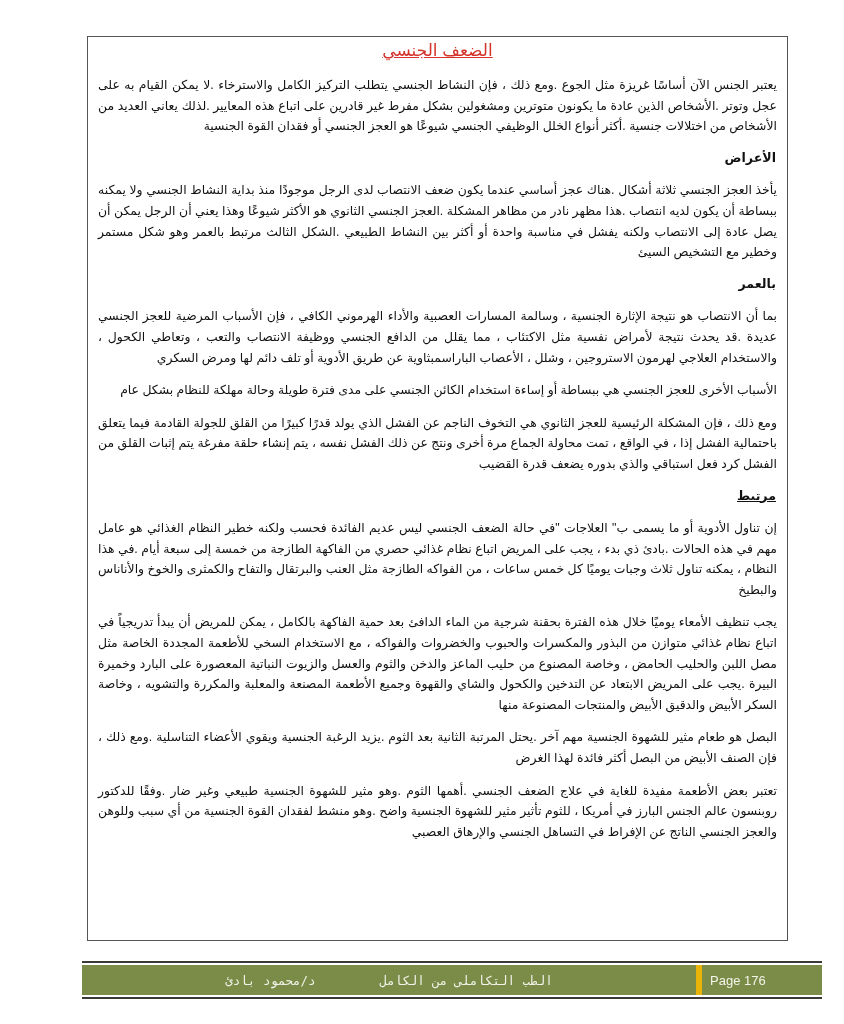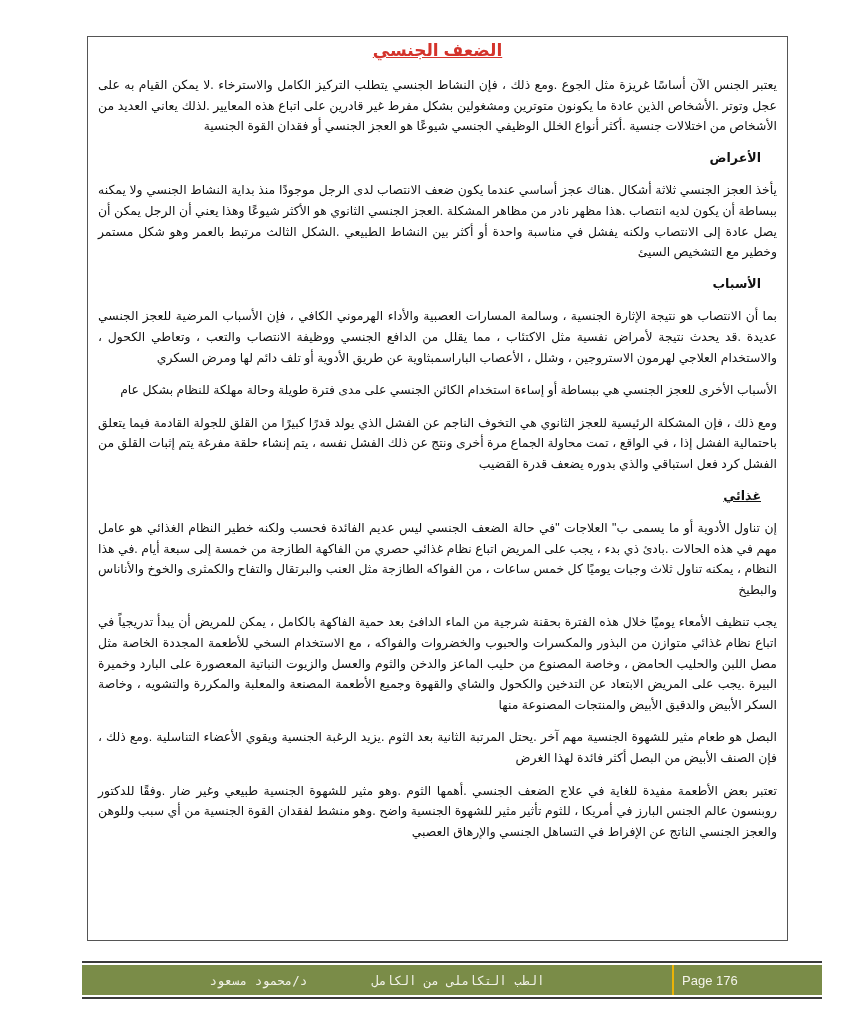--- a/index.html
+++ b/index.html
@@ -2,68 +2,68 @@
 <html><head>
 <meta charset="utf-8">
 <style>
   html, body { margin:0; padding:0; background:#ffffff; }
   body { width:844px; height:1024px; position:relative; overflow:hidden;
          font-family:"Liberation Sans", "DejaVu Sans", sans-serif; color:#111; }
   .frame { position:absolute; left:87px; top:36px; width:701px; height:905px;
            border:1px solid #555; box-sizing:border-box; }
   .content { position:absolute; left:10px; right:10px; top:2px; direction:rtl;
              text-align:justify; font-size:12.4px; line-height:20.6px; }
-  .title { text-align:center; color:#d4332b; font-weight:bold; font-size:17px;
+  .title { text-align:center; color:#d4332b; font-weight:normal; font-size:17px;
            text-decoration:underline; margin:0 0 6px 0; line-height:24px; }
   .para { margin:12px 0 11px 0; text-align-last:right; }
-  .heading { font-weight:bold; margin:0 16px 9px 0; font-size:12.6px; }
+  .heading { font-weight:bold; margin:0 1px 9px 0; font-size:12.6px; }
   .heading.underline { text-decoration:underline; }
   .footer { position:absolute; left:82px; top:961px; width:740px; height:38px;
             border-top:2px solid #3a3a3a; border-bottom:2px solid #3a3a3a;
             box-sizing:border-box; background:#fff; }
   .footer-bar { position:absolute; left:0; right:0; top:2px; bottom:2px;
                 background:#7a8c48; display:flex; }
   .footer-title { flex:1; color:#f2f2e8; font-size:12.5px; letter-spacing:2.2px;
                   display:flex; align-items:center; justify-content:center;
                   direction:rtl; gap:64px; font-family:"DejaVu Sans Mono", monospace; }
-  .footer-page { width:150px; border-left:2px solid #eab308; color:#f4f4ea;
+  .footer-page { width:126px; border-left:6px solid #eab308; color:#f4f4ea;
                  font-size:13px; display:flex; align-items:center; padding-left:8px;
                  box-sizing:border-box; }
 </style>
 </head>
 <body>
 
 <div class="frame">
   <div class="content">
     <h1 class="title">الضعف الجنسي</h1>
     <p class="para">يعتبر الجنس الآن أساسًا غريزة مثل الجوع .ومع ذلك ، فإن النشاط الجنسي يتطلب التركيز الكامل والاسترخاء .لا يمكن القيام به على عجل وتوتر .الأشخاص الذين عادة ما يكونون متوترين ومشغولين بشكل مفرط غير قادرين على اتباع هذه المعايير .لذلك يعاني العديد من الأشخاص من اختلالات جنسية .أكثر أنواع الخلل الوظيفي الجنسي شيوعًا هو العجز الجنسي أو فقدان القوة الجنسية</p>
 
     <div>
       <div class="heading">الأعراض</div>
       <p class="para">يأخذ العجز الجنسي ثلاثة أشكال .هناك عجز أساسي عندما يكون ضعف الانتصاب لدى الرجل موجودًا منذ بداية النشاط الجنسي ولا يمكنه ببساطة أن يكون لديه انتصاب .هذا مظهر نادر من مظاهر المشكلة .العجز الجنسي الثانوي هو الأكثر شيوعًا وهذا يعني أن الرجل يمكن أن يصل عادة إلى الانتصاب ولكنه يفشل في مناسبة واحدة أو أكثر بين النشاط الطبيعي .الشكل الثالث مرتبط بالعمر وهو شكل مستمر وخطير مع التشخيص السيئ</p>
     </div>
 
     <div>
-      <div class="heading">الأسباب</div>
+      <div class="heading">بالعمر</div>
       <p class="para">بما أن الانتصاب هو نتيجة الإثارة الجنسية ، وسالمة المسارات العصبية والأداء الهرموني الكافي ، فإن الأسباب المرضية للعجز الجنسي عديدة .قد يحدث نتيجة لأمراض نفسية مثل الاكتئاب ، مما يقلل من الدافع الجنسي ووظيفة الانتصاب والتعب ، وتعاطي الكحول ، والاستخدام العلاجي لهرمون الاستروجين ، وشلل ، الأعصاب الباراسمبثاوية عن طريق الأدوية أو تلف دائم لها ومرض السكري</p>
       <p class="para">الأسباب الأخرى للعجز الجنسي هي ببساطة أو إساءة استخدام الكائن الجنسي على مدى فترة طويلة وحالة مهلكة للنظام بشكل عام</p>
       <p class="para">ومع ذلك ، فإن المشكلة الرئيسية للعجز الثانوي هي التخوف الناجم عن الفشل الذي يولد قدرًا كبيرًا من القلق للجولة القادمة فيما يتعلق باحتمالية الفشل إذا ، في الواقع ، تمت محاولة الجماع مرة أخرى ونتج عن ذلك الفشل نفسه ، يتم إنشاء حلقة مفرغة يتم إثبات القلق من الفشل كرد فعل استباقي والذي بدوره يضعف قدرة القضيب</p>
     </div>
 
     <div>
-      <div class="heading underline">غذائي</div>
+      <div class="heading underline">مرتبط</div>
       <p class="para">إن تناول الأدوية أو ما يسمى ب" العلاجات "في حالة الضعف الجنسي ليس عديم الفائدة فحسب ولكنه خطير النظام الغذائي هو عامل مهم في هذه الحالات .بادئ ذي بدء ، يجب على المريض اتباع نظام غذائي حصري من الفاكهة الطازجة من خمسة إلى سبعة أيام .في هذا النظام ، يمكنه تناول ثلاث وجبات يوميًا كل خمس ساعات ، من الفواكه الطازجة مثل العنب والبرتقال والتفاح والكمثرى والخوخ والأناناس والبطيخ</p>
       <p class="para">يجب تنظيف الأمعاء يوميًا خلال هذه الفترة بحقنة شرجية من الماء الدافئ بعد حمية الفاكهة بالكامل ، يمكن للمريض أن يبدأ تدريجياً في اتباع نظام غذائي متوازن من البذور والمكسرات والحبوب والخضروات والفواكه ، مع الاستخدام السخي للأطعمة المجددة الخاصة مثل مصل اللبن والحليب الحامض ، وخاصة المصنوع من حليب الماعز والدخن والثوم والعسل والزيوت النباتية المعصورة على البارد وخميرة البيرة .يجب على المريض الابتعاد عن التدخين والكحول والشاي والقهوة وجميع الأطعمة المصنعة والمعلبة والمكررة والتشويه ، وخاصة السكر الأبيض والدقيق الأبيض والمنتجات المصنوعة منها</p>
       <p class="para">البصل هو طعام مثير للشهوة الجنسية مهم آخر .يحتل المرتبة الثانية بعد الثوم .يزيد الرغبة الجنسية ويقوي الأعضاء التناسلية .ومع ذلك ، فإن الصنف الأبيض من البصل أكثر فائدة لهذا الغرض</p>
       <p class="para">تعتبر بعض الأطعمة مفيدة للغاية في علاج الضعف الجنسي .أهمها الثوم .وهو مثير للشهوة الجنسية طبيعي وغير ضار .وفقًا للدكتور روبنسون عالم الجنس البارز في أمريكا ، للثوم تأثير مثير للشهوة الجنسية واضح .وهو منشط لفقدان القوة الجنسية من أي سبب وللوهن والعجز الجنسي الناتج عن الإفراط في التساهل الجنسي والإرهاق العصبي</p>
     </div>
   </div>
 </div>
 
 <div class="footer">
   <div class="footer-bar">
     <div class="footer-title">
       <span>الطب التكاملى من الكامل</span>
-      <span>د/محمود مسعود</span>
+      <span>د/محمود بادئ</span>
     </div>
     <div class="footer-page">Page 176</div>
   </div>
 </div>
 
 </body></html>

